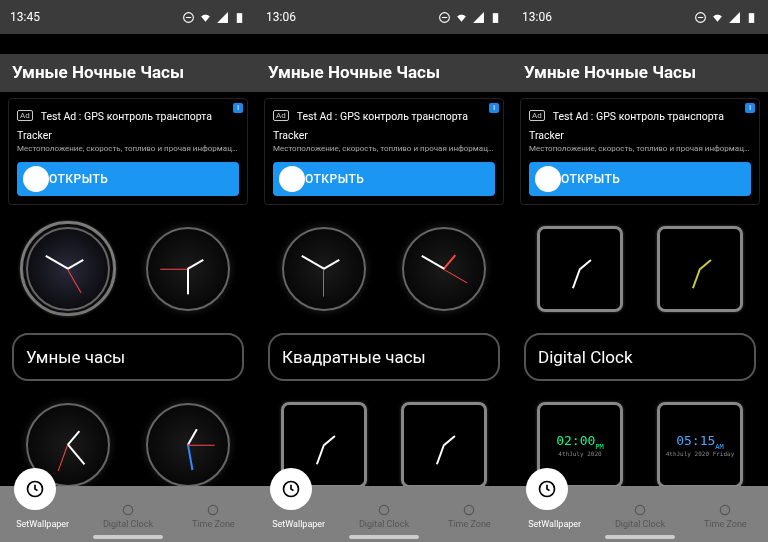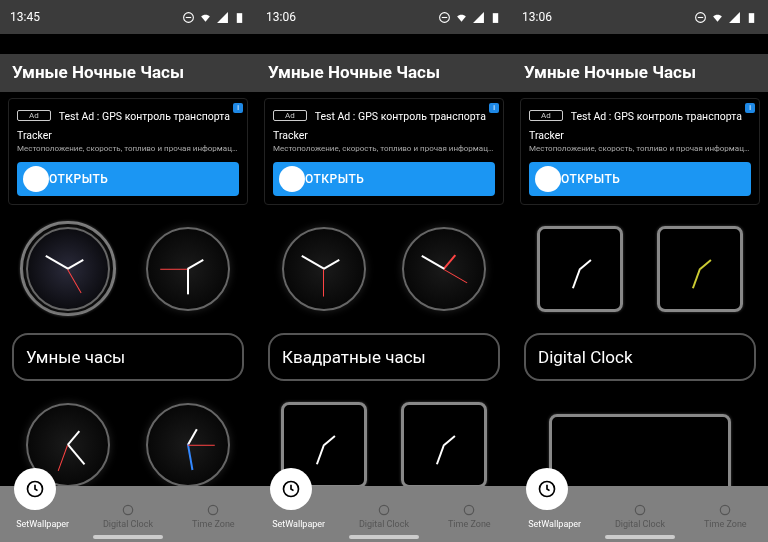--- a/index.html
+++ b/index.html
@@ -3,21 +3,21 @@
 <meta charset="utf-8">
 <style>
   * { margin: 0; padding: 0; box-sizing: border-box; }
   body { background: #fff; font-family: Roboto, Arial, sans-serif; width: 768px; height: 542px; display: flex; }
   .phone { width: 256px; height: 542px; background: #000; position: relative; overflow: hidden; display: flex; flex-direction: column; }
   .statusbar { height: 34px; background: #3b3b3b; display: flex; align-items: center; justify-content: space-between; padding: 0 10px; color: #fff; font-size: 12px; }
   .statusbar .icons { display: flex; gap: 4px; align-items: center; }
   .statusbar svg { width: 13px; height: 13px; fill: #fff; }
   .header { background: #3b3b3b; color: #fff; padding: 8px 12px 10px; font-size: 17px; font-weight: 700; margin-top: 20px; }
   .ad { margin: 6px 8px; background: #000; border: 1px solid #222; border-radius: 4px; color: #fff; padding: 6px 8px 8px; position: relative; }
-  .ad-badge { display: inline-block; font-size: 8px; border: 1px solid #ccc; color: #ccc; padding: 0 11px; margin-right: 4px; border-radius: 2px; vertical-align: middle; }
+  .ad-badge { display: inline-block; font-size: 8px; border: 1px solid #ccc; color: #ccc; padding: 0 2px; margin-right: 4px; border-radius: 2px; vertical-align: middle; }
   .ad-title { font-size: 10.5px; display: inline; }
   .ad-desc { font-size: 8px; color: #aaa; margin-top: 2px; line-height: 1.1; white-space: nowrap; overflow: hidden; text-overflow: ellipsis; }
   .ad-info { position: absolute; top: 4px; right: 4px; width: 10px; height: 10px; background: #1e88e5; border-radius: 2px; font-size: 7px; color: #fff; text-align: center; line-height: 10px; }
   .ad-cta { margin-top: 8px; background: #1b96f3; border-radius: 4px; height: 34px; display: flex; align-items: center; position: relative; }
   .ad-cta .circle { width: 26px; height: 26px; background: #fff; border-radius: 50%; margin-left: 6px; }
   .ad-cta .label { flex: 1; text-align: left; color: #fff; font-size: 12px; font-weight: 500; letter-spacing: .5px; }
   .content { flex: 1; overflow: hidden; display: flex; flex-direction: column; }
   .row { display: flex; gap: 12px; padding: 4px 14px; }
   .thumb { flex: 1; aspect-ratio: 1; background: #000; border-radius: 6px; display: flex; align-items: center; justify-content: center; position: relative; }
   .thumb.square-frame::before { content: ''; position: absolute; inset: 10%; border: 3px solid #888; border-radius: 8px; box-shadow: inset 0 0 6px #000, 0 0 3px #444; }
@@ -265,20 +265,26 @@
       <div class="thumb square-frame">
           <div class="clockface roman" style="width:60%;height:60%">
             <div class="hand h" style="background:#cc3;transform:rotate(50deg)"></div>
             <div class="hand m" style="background:#cc3;transform:rotate(200deg)"></div>
           </div>
         </div>
     </div>
     <div class="section-btn">Digital Clock</div>
     <div class="row">
       <div class="thumb square-frame">
+        <div class="digital">
+          <span>02:00</span><sub style="font-size:7px">PM</sub>
+          <span class="small">4thJuly 2020</span>
+        </div>
+      </div>
+      <div class="thumb square-frame">
         <div class="digital blue">
           <span>05:15</span><sub style="font-size:7px">AM</sub>
           <span class="small">4thJuly 2020 Friday</span>
         </div>
       </div>
     </div>
   </div>
   <div class="bottomnav">
     <div class="navbump">
         <svg viewBox="0 0 24 24">

